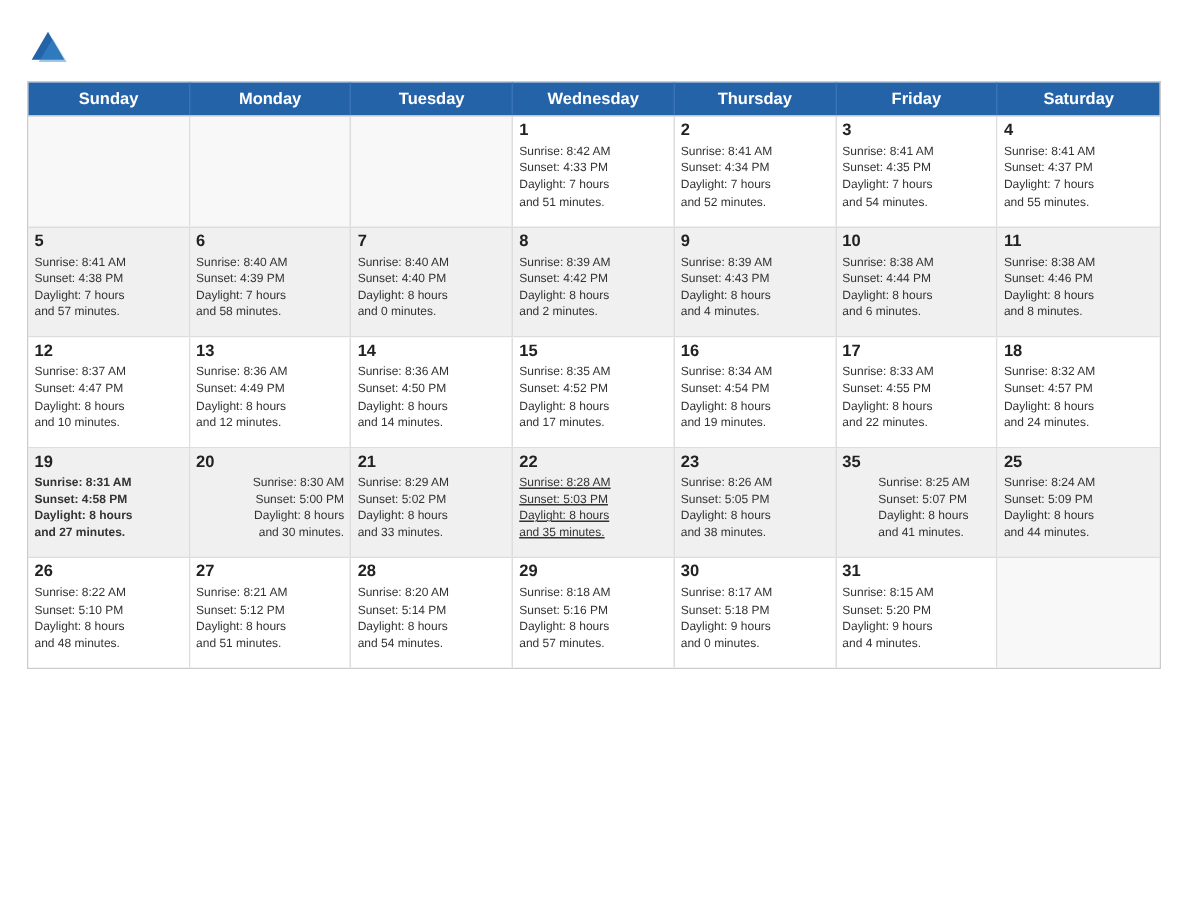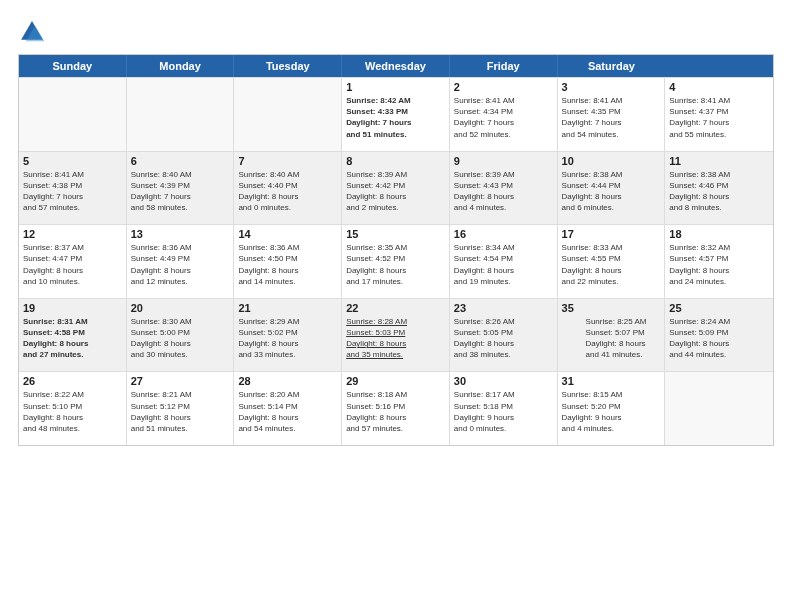--- a/index.html
+++ b/index.html
@@ -130,31 +130,32 @@
       <div class="subtitle"></div>
     </div>
   </div>
 
   <div class="calendar">
     <div class="cal-header-row">
     <div class="cal-header-cell">Sunday</div>
         <div class="cal-header-cell">Monday</div>
         <div class="cal-header-cell">Tuesday</div>
         <div class="cal-header-cell">Wednesday</div>
+        <div class="cal-header-cell">Thursday</div>
         <div class="cal-header-cell">Friday</div>
         <div class="cal-header-cell">Saturday</div>
       </div>
     <div class="cal-body">
     <div class="cal-row">
           <div class="cal-cell empty"></div>
           <div class="cal-cell empty"></div>
           <div class="cal-cell empty"></div>
           <div class="cal-cell">
             <div class="day-num">1</div>
-            <div class="info" style="white-space: pre-line; font-weight: bold;">Sunrise: 8:42 AM
+            <div class="info" style="white-space: pre-line;">Sunrise: 8:42 AM
 Sunset: 4:33 PM
 Daylight: 7 hours
 and 51 minutes.</div>
           </div>
           <div class="cal-cell">
             <div class="day-num">2</div>
             <div class="info" style="white-space: pre-line;">Sunrise: 8:41 AM
 Sunset: 4:34 PM
 Daylight: 7 hours
 and 52 minutes.</div>
@@ -279,21 +280,21 @@
         <div class="cal-row">
           <div class="cal-cell shaded">
             <div class="day-num">19</div>
             <div class="info" style="white-space: pre-line; font-weight: bold;">Sunrise: 8:31 AM
 Sunset: 4:58 PM
 Daylight: 8 hours
 and 27 minutes.</div>
           </div>
           <div class="cal-cell shaded">
             <div class="day-num">20</div>
-            <div class="info" style="white-space: pre-line;">Sunrise: 8:30 AM
+            <div class="info" style="white-space: pre-line; text-align: right;">Sunrise: 8:30 AM
 Sunset: 5:00 PM
 Daylight: 8 hours
 and 30 minutes.</div>
           </div>
           <div class="cal-cell shaded">
             <div class="day-num">21</div>
             <div class="info" style="white-space: pre-line;">Sunrise: 8:29 AM
 Sunset: 5:02 PM
 Daylight: 8 hours
 and 33 minutes.</div>

